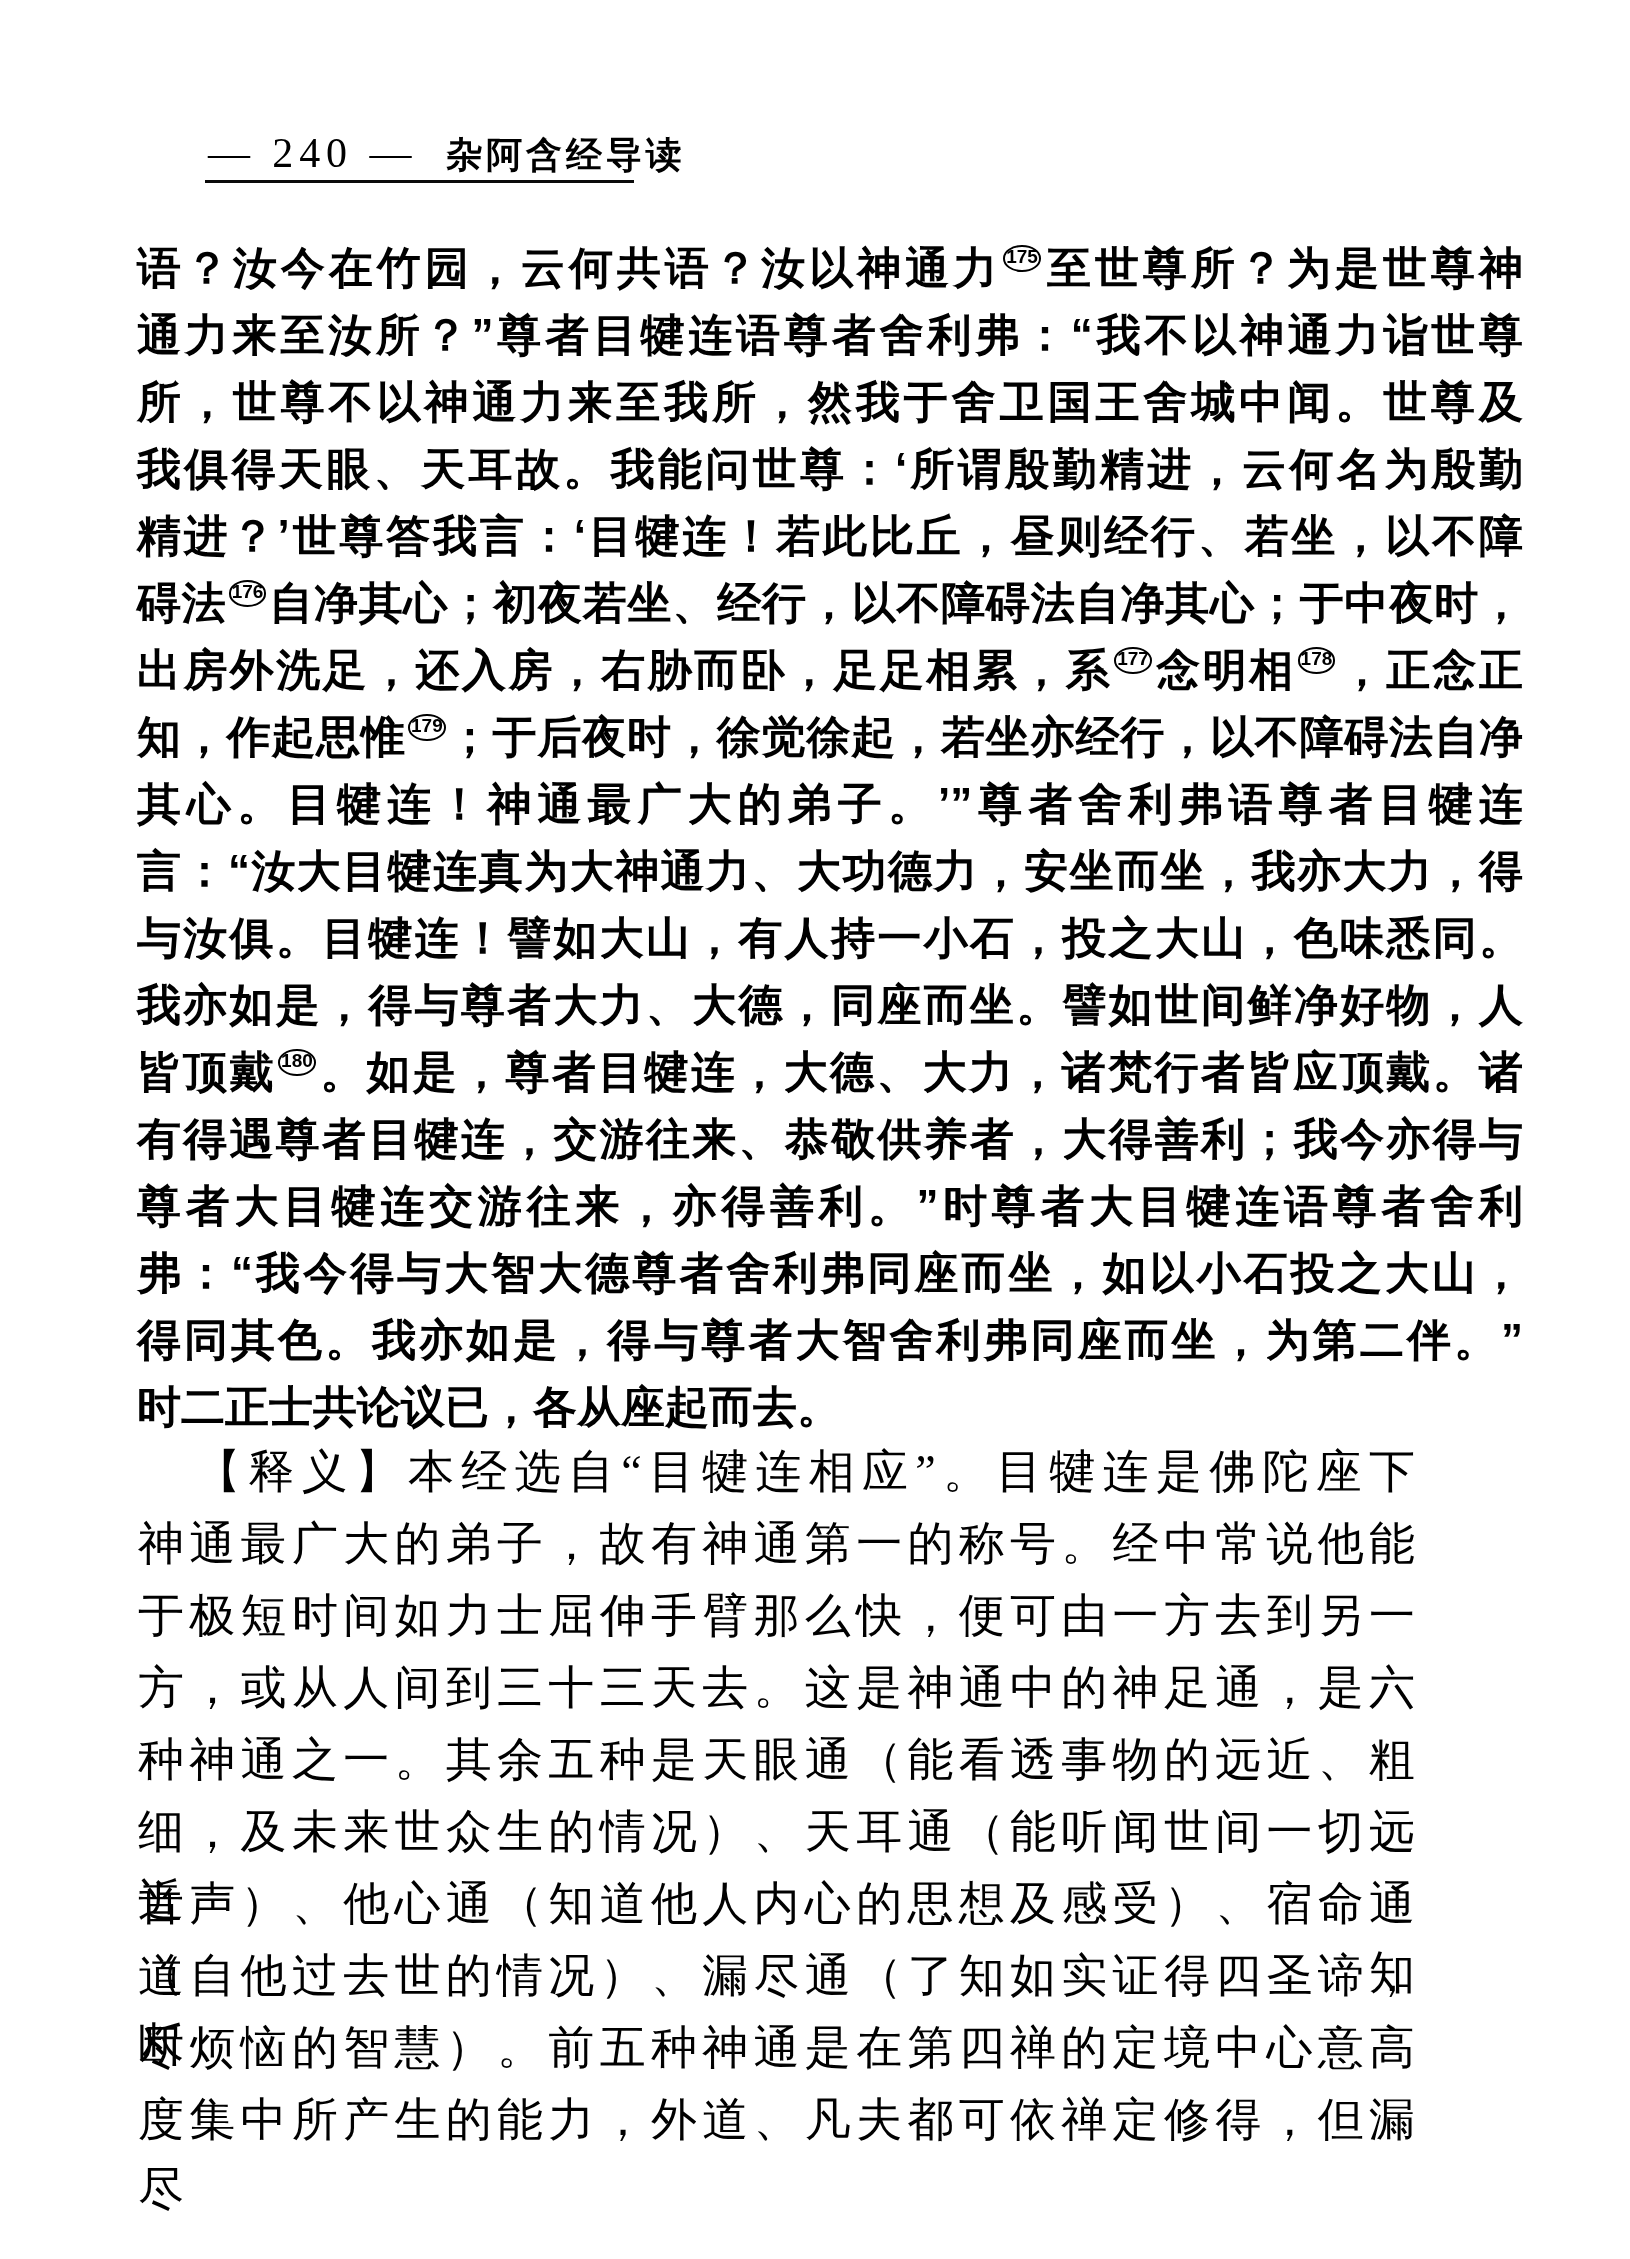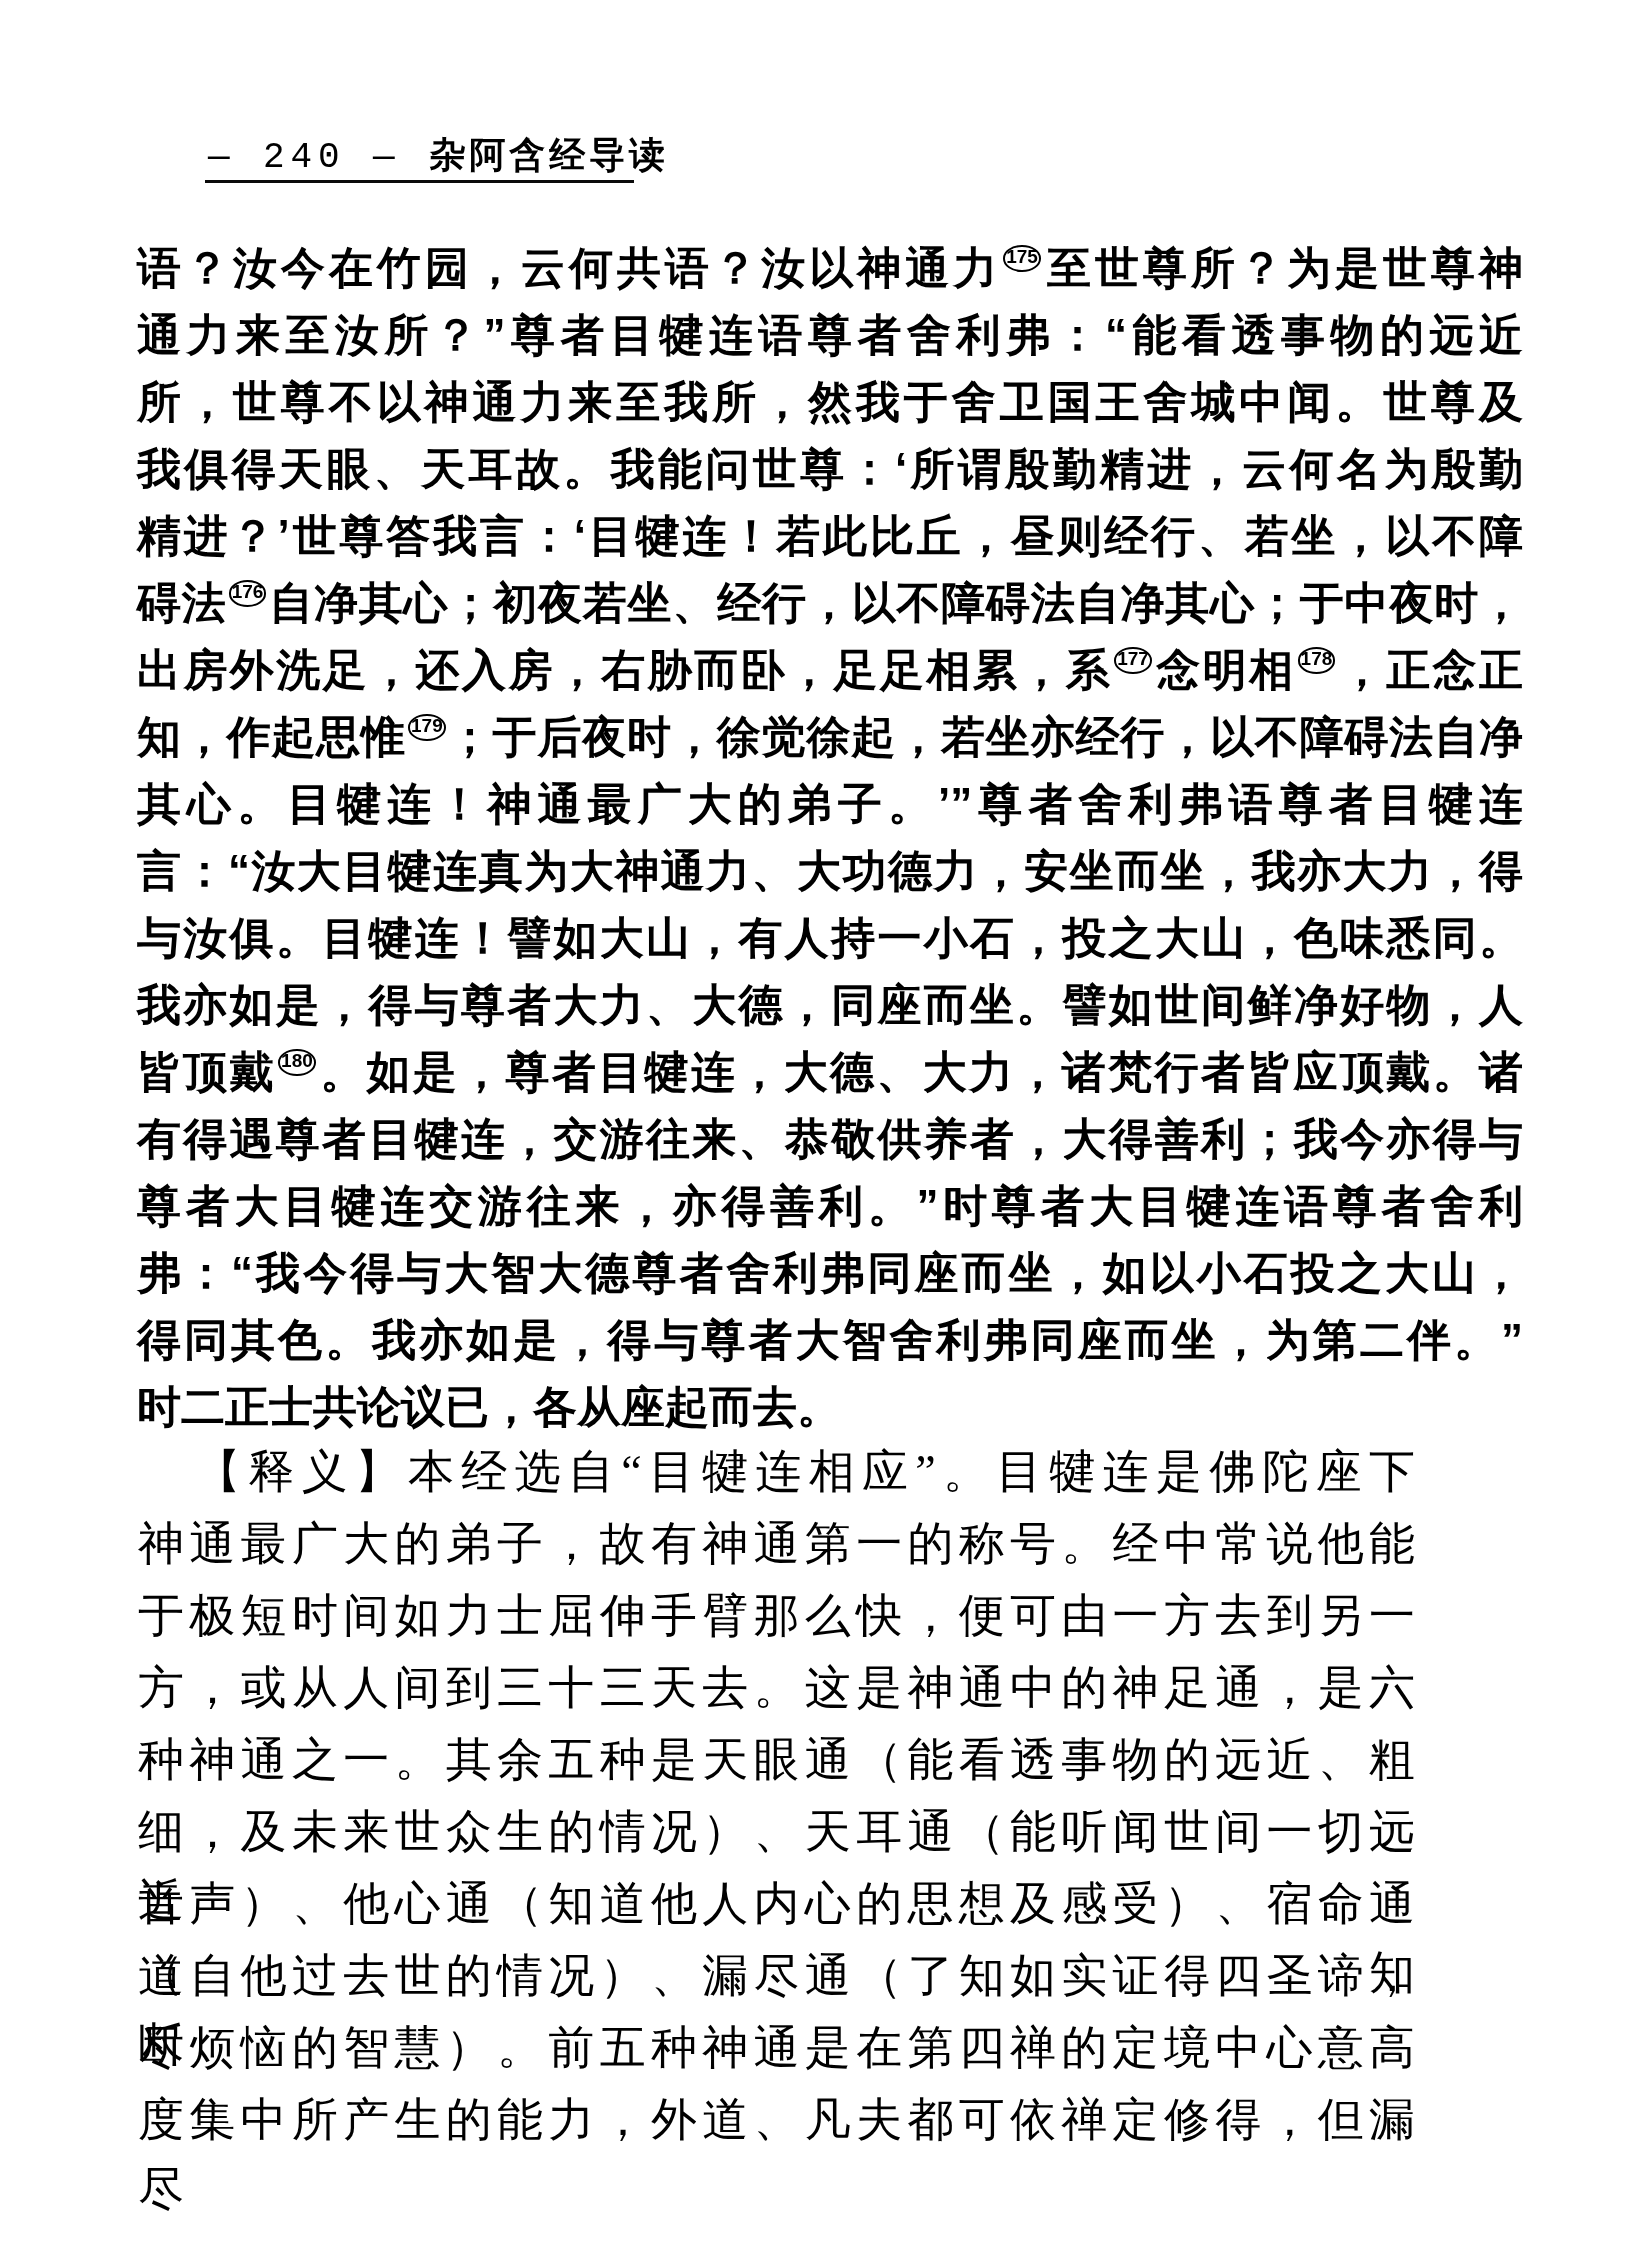--- a/index.html
+++ b/index.html
@@ -16,22 +16,22 @@
   
   .header {
     position: absolute;
     left: 208px;
     top: 123px;
     display: flex;
     align-items: baseline;
     white-space: nowrap;
   }
   .header-num {
-    font-family: Liberation Mono, monospace;
-    font-size: 36px;
+    font-family: Liberation Serif, serif;
+    font-size: 42px;
     font-weight: 400;
     letter-spacing: 5.9px;
   }
   .header-title {
     font-size: 36px;
     font-weight: 700;
     margin-left: 29px;
     letter-spacing: 3.9px;
     margin-top: 8px;
   }
@@ -107,21 +107,21 @@
 <body>
 
 <div class="header">
   <span class="header-num">— 240 —</span>
   <span class="header-title">杂阿含经导读</span>
 </div>
 <div class="header-rule"></div>
 
 <div id="scripture" class="scripture">
     <div class="s-line">语？汝今在竹园，云何共语？汝以神通力<span class="endnote">175</span>至世尊所？为是世尊神</div>
-    <div class="s-line">通力来至汝所？”尊者目犍连语尊者舍利弗：“能看透事物的远近</div>
+    <div class="s-line">通力来至汝所？”尊者目犍连语尊者舍利弗：“我不以神通力诣世尊</div>
     <div class="s-line">所，世尊不以神通力来至我所，然我于舍卫国王舍城中闻。世尊及</div>
     <div class="s-line">我俱得天眼、天耳故。我能问世尊：‘所谓殷勤精进，云何名为殷勤</div>
     <div class="s-line">精进？’世尊答我言：‘目犍连！若此比丘，昼则经行、若坐，以不障</div>
     <div class="s-line">碍法<span class="endnote">176</span>自净其心；初夜若坐、经行，以不障碍法自净其心；于中夜时，</div>
     <div class="s-line">出房外洗足，还入房，右胁而卧，足足相累，系<span class="endnote">177</span>念明相<span class="endnote">178</span>，正念正</div>
     <div class="s-line">知，作起思惟<span class="endnote">179</span>；于后夜时，徐觉徐起，若坐亦经行，以不障碍法自净</div>
     <div class="s-line">其心。目犍连！神通最广大的弟子。’”尊者舍利弗语尊者目犍连</div>
     <div class="s-line">言：“汝大目犍连真为大神通力、大功德力，安坐而坐，我亦大力，得</div>
     <div class="s-line">与汝俱。目犍连！譬如大山，有人持一小石，投之大山，色味悉同。</div>
     <div class="s-line">我亦如是，得与尊者大力、大德，同座而坐。譬如世间鲜净好物，人</div>

